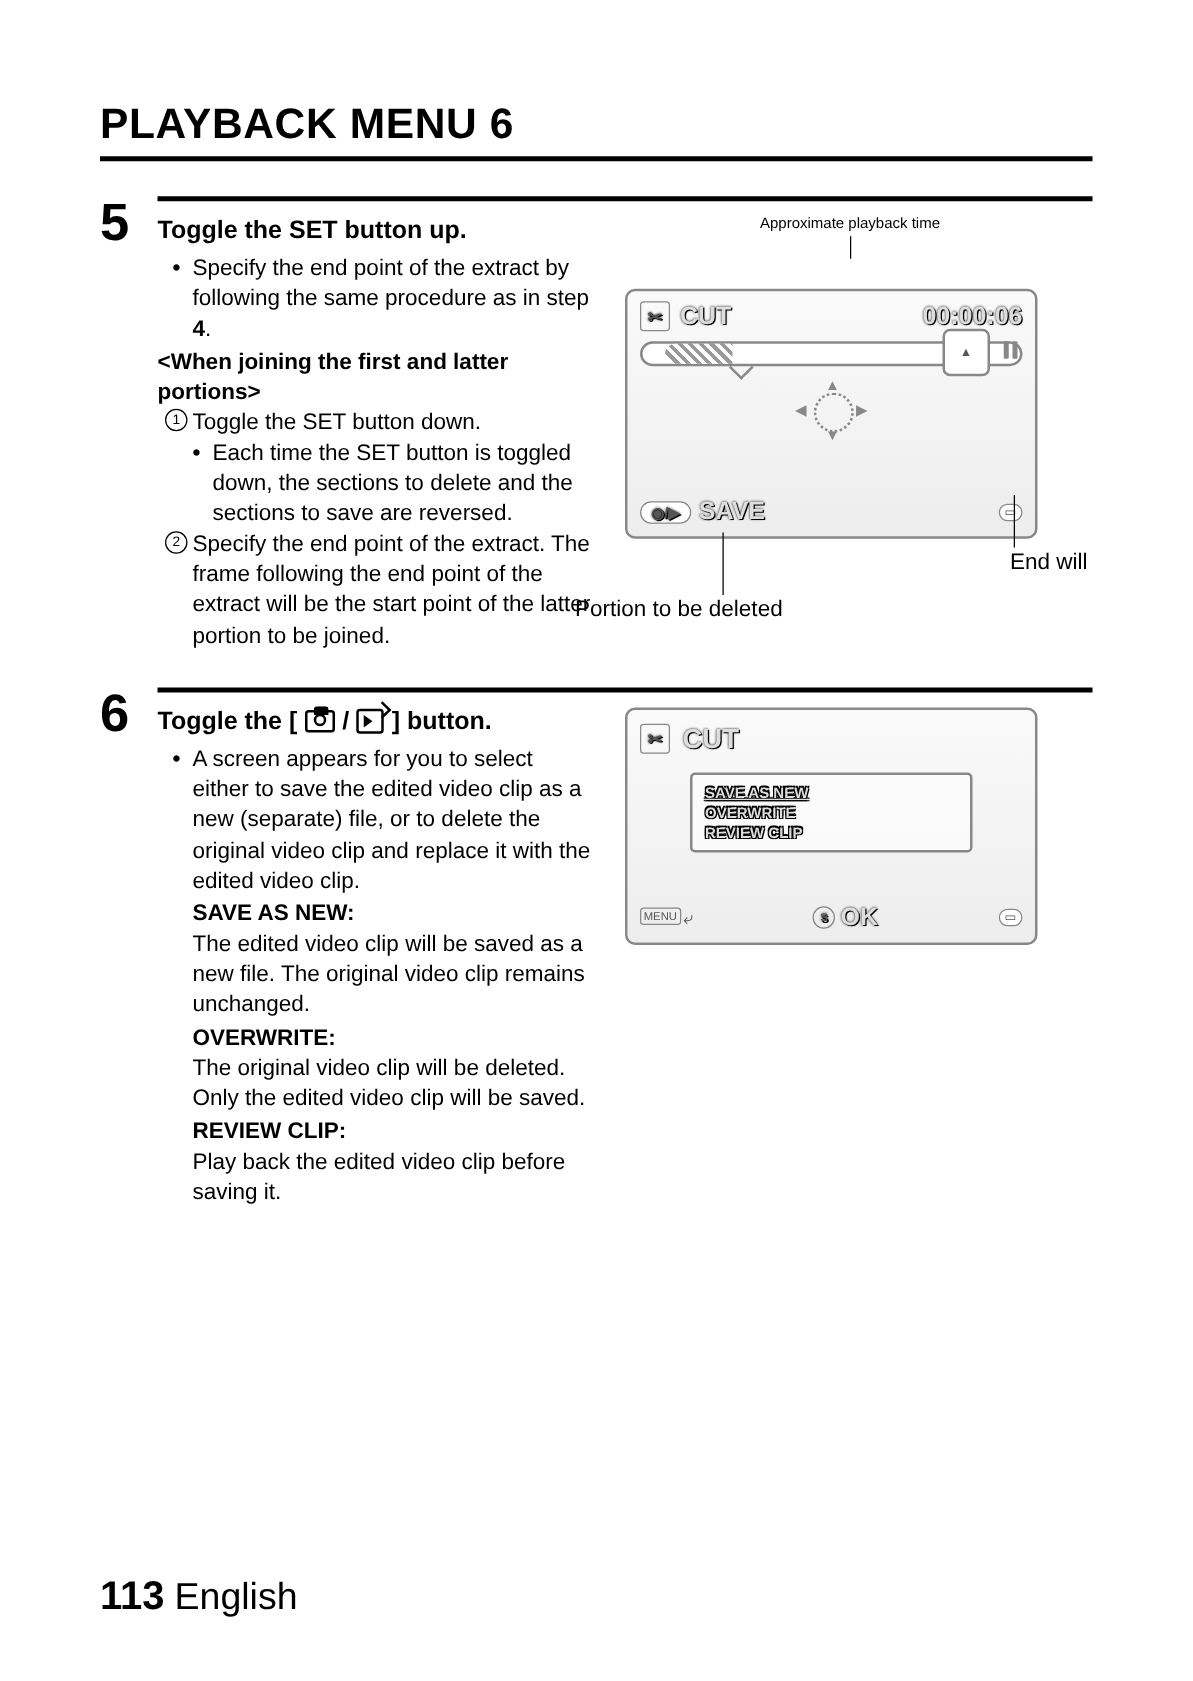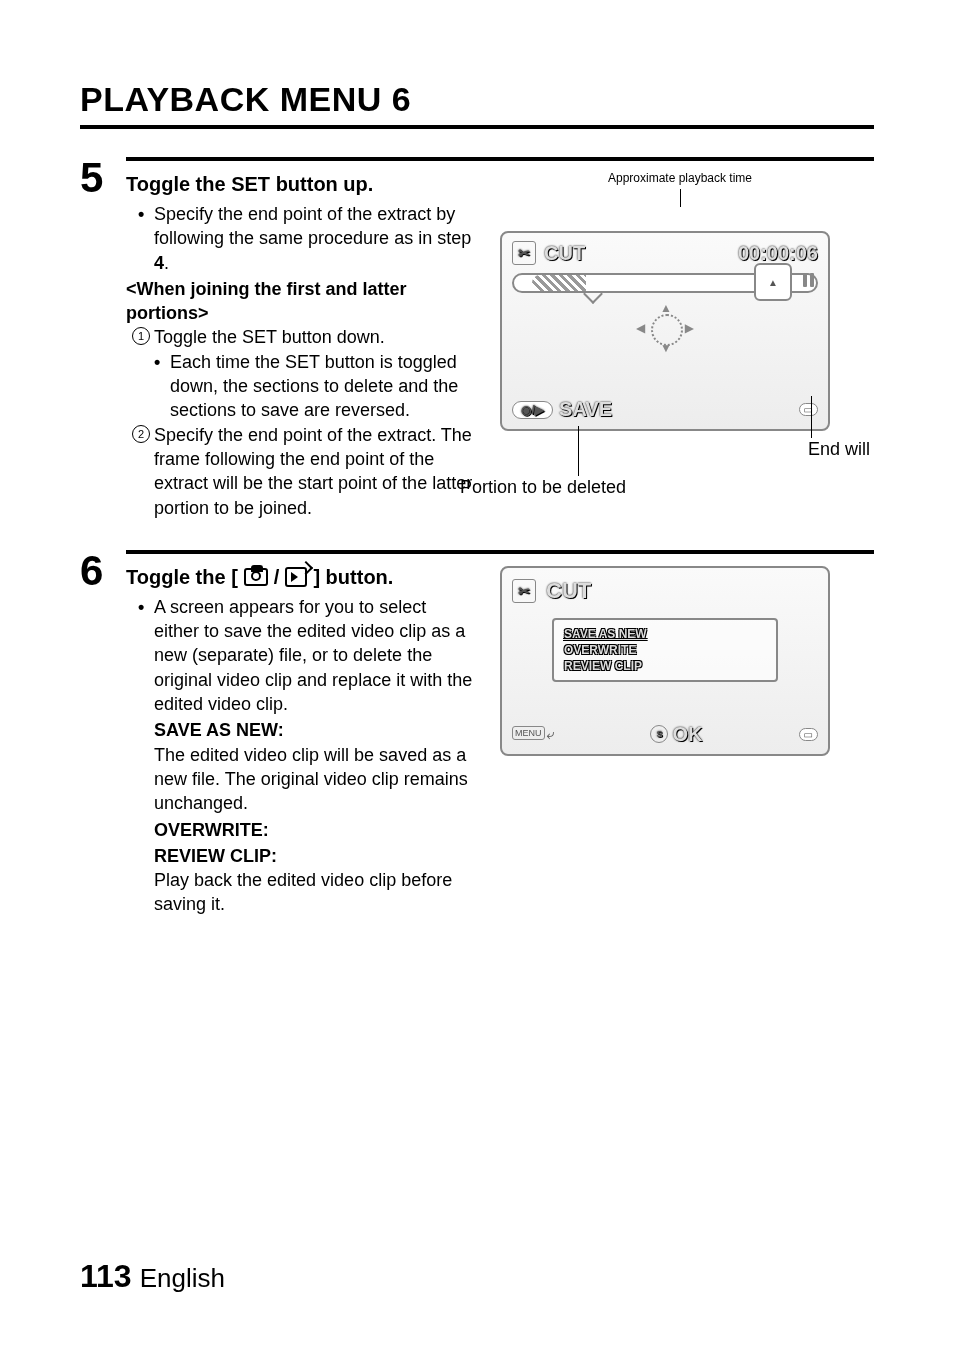--- a/index.html
+++ b/index.html
@@ -101,21 +101,21 @@
     text-align: center;
   }
   .page-num {
     position: absolute;
     left: 80px;
     bottom: 50px;
     font-size: 32px;
     font-weight: bold;
   }
   .page-num .lang {
-    font-size: 26px;
+    font-size: 30px;
     font-weight: normal;
     margin-left: 8px;
   }
 
   
   .device1 {
     width: 330px;
     height: 200px;
     border: 2px solid #888;
     border-radius: 8px;
@@ -287,20 +287,21 @@
           <span class="icon-play"></span>
           <span>] button.</span>
         </div>
         <div class="bullet">A screen appears for you to select either to save the edited video clip as a new (separate) file, or to delete the original video clip and replace it with the edited video clip.</div>
         <div class="plain-indent">
           <div class="subhead">SAVE AS NEW:</div>
           <div>The edited video clip will be saved as a new file. The original video clip remains unchanged.</div>
         </div>
         <div class="plain-indent">
           <div class="subhead">OVERWRITE:</div>
+          <div>The original video clip will be deleted. Only the edited video clip will be saved.</div>
         </div>
         <div class="plain-indent">
           <div class="subhead">REVIEW CLIP:</div>
           <div>Play back the edited video clip before saving it.</div>
         </div>
       </div>
 
       <div class="right-col">
         <div class="device2">
           <div class="d2-top">

